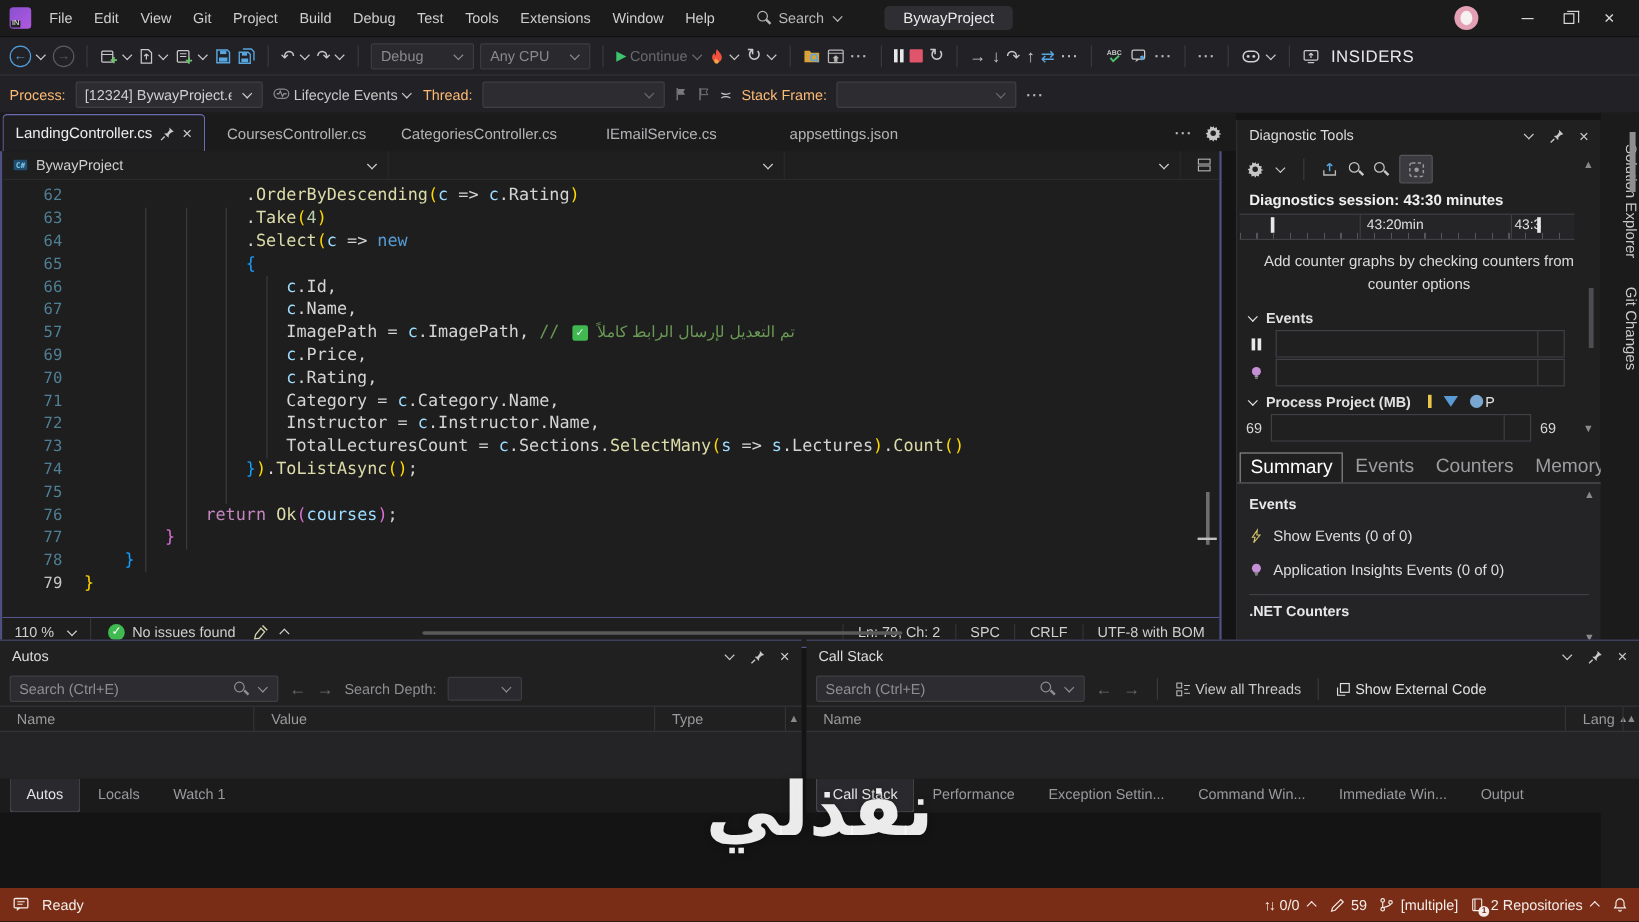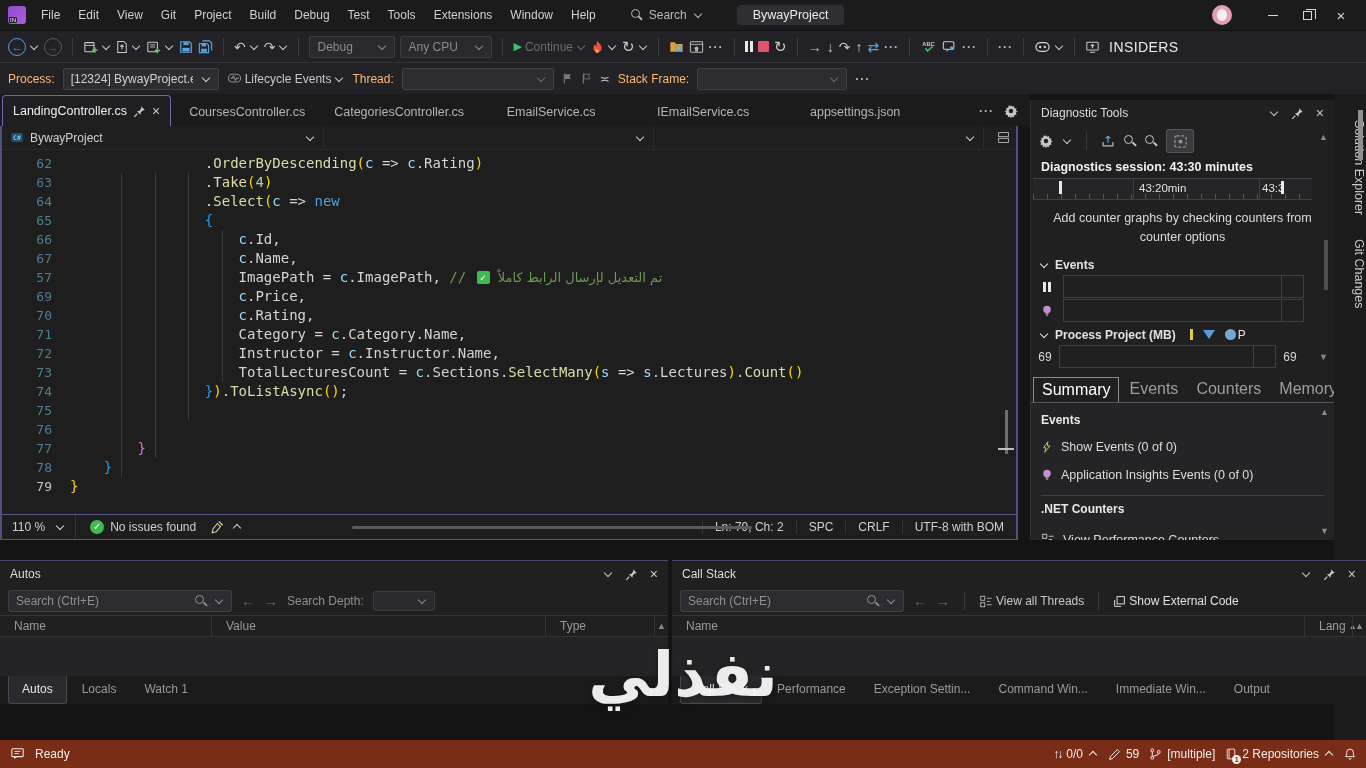--- a/index.html
+++ b/index.html
@@ -113,21 +113,21 @@
 .sumrow{display:flex;align-items:center;gap:8px;padding:7px 0;color:#dcdcdc;font-size:12.5px}
 #diag-content hr{border:none;border-top:1px solid #3f3f44;margin:6px 0}
 .dscroll{position:absolute;color:#8a8a8e;font-size:9px;right:5px}
 #diag-sb2{position:absolute;right:6px;top:18px;width:4px;height:50px;background:#4d4d52}
 
 #rstrip{position:absolute;left:1334px;top:94px;width:32px;height:646px;background:#1b1b1c}
 #rthumb{position:absolute;right:3px;top:16px;width:5px;height:50px;background:#8f8f8f}
 .vtab{writing-mode:vertical-rl;color:#c8c8c8;font-size:12.5px;padding:12px 0;margin-left:7px;white-space:nowrap}
 #vtabs{display:flex;flex-direction:column;padding-top:14px}
 
-.bpanel{position:absolute;top:560px;height:144px;background:#202021;border-top:1px solid #46466e;display:flex;flex-direction:column}
+.bpanel{position:absolute;top:533px;height:144px;background:#202021;border-top:1px solid #46466e;display:flex;flex-direction:column}
 #autos-panel{left:0;width:668px}
 #cs-panel{left:672px;width:694px}
 .ptool{height:28px;display:flex;align-items:center;padding:0 8px;gap:9px;flex:none;color:#8f8f93}
 .searchbox{width:224px;height:22px;background:#2d2d31;border:1px solid #3f3f44;border-radius:2px;display:flex;align-items:center;padding:0 7px;gap:7px;color:#8f8f93}
 .searchbox .lbl{flex:1}
 .pcols{height:22px;display:flex;align-items:center;border-top:1px solid #333338;border-bottom:1px solid #333338;color:#9a9a9e;flex:none}
 .pcols .col{padding-left:14px;height:100%;display:flex;align-items:center;border-right:1px solid #333338}
 .pbody{flex:1;background:#242426}
 .ptabs{height:28px;background:#1b1b1c;display:flex;align-items:stretch;padding-left:8px;gap:2px;flex:none}
 .ptab{padding:6px 13px;color:#9a9a9e;white-space:nowrap}
@@ -431,23 +431,20 @@
         </span>
         <span class="tabic x">×</span>
       </div>
       <div class="etab">
         <span>CoursesController.cs</span>
       </div>
       <div class="etab">
         <span>CategoriesController.cs</span>
       </div>
       <div class="etab">
-        <span>EmailService.cs</span>
-      </div>
-      <div class="etab">
         <span>IEmailService.cs</span>
       </div>
       <div class="etab">
         <span>appsettings.json</span>
       </div>
     </div>
   <div id="tabbar-right">
     <span class="dots">···</span>
     <span style="display: inline-flex;">
         <svg width="14" height="14" viewBox="0 0 16 16">
@@ -545,20 +542,21 @@
         <div class="cl">
           <span class="ln">74</span>
           <span class="ct"><span class="tk-w">                </span><span class="tk-b">}</span><span class="tk-g">)</span><span class="tk-w">.</span><span class="tk-m">ToListAsync</span><span class="tk-g">()</span><span class="tk-w">;</span></span>
         </div>
         <div class="cl">
           <span class="ln">75</span>
           <span class="ct"></span>
         </div>
         <div class="cl">
           <span class="ln">76</span>
+          <span class="ct"><span class="tk-w">            </span><span class="tk-r">return</span><span class="tk-w"> </span><span class="tk-m">Ok</span><span class="tk-o">(</span><span class="tk-v">courses</span><span class="tk-o">)</span><span class="tk-w">;</span></span>
         </div>
         <div class="cl">
           <span class="ln">77</span>
           <span class="ct"><span class="tk-w">        </span><span class="tk-o">}</span></span>
         </div>
         <div class="cl">
           <span class="ln">78</span>
           <span class="ct"><span class="tk-w">    </span><span class="tk-b">}</span></span>
         </div>
         <div class="cl">

